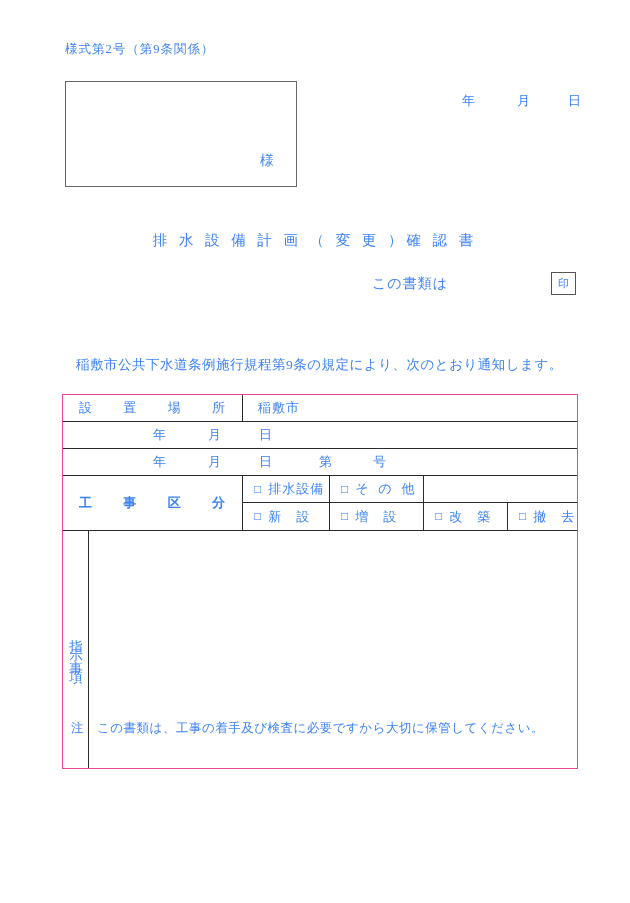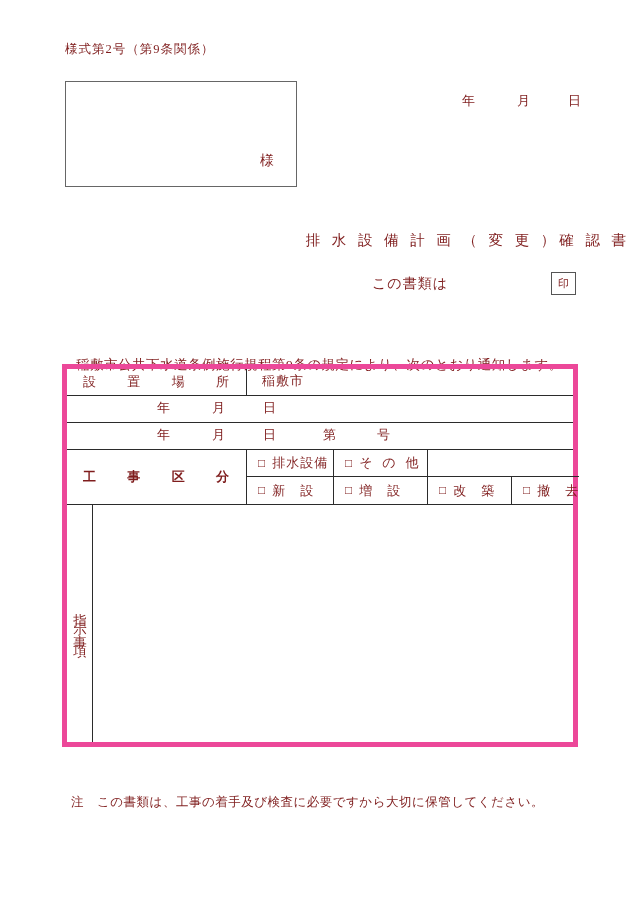--- a/index.html
+++ b/index.html
@@ -6,21 +6,21 @@
     margin: 0;
     padding: 0;
     background: #ffffff;
   }
   .page {
     position: relative;
     width: 630px;
     height: 903px;
     background: #ffffff;
     font-family: "Liberation Serif", "DejaVu Serif", serif;
-    color: #7f1d1d;
+    color: #3b82f6;
     overflow: hidden;
   }
 
   .form-number {
     position: absolute;
     left: 65px;
     top: 41px;
     font-size: 12.5px;
     letter-spacing: 1px;
     white-space: nowrap;
@@ -51,21 +51,21 @@
   }
   .date-y { left: 462px; }
   .date-m { left: 517px; }
   .date-d { left: 568px; }
 
   .doc-title {
     position: absolute;
     left: 0;
     top: 231px;
     width: 630px;
-    text-align: right;
+    text-align: center;
     font-size: 14.5px;
     letter-spacing: 4px;
     white-space: nowrap;
   }
 
   .issuer {
     position: absolute;
     left: 372px;
     top: 275px;
     font-size: 14px;
@@ -91,43 +91,43 @@
     top: 356px;
     font-size: 13.5px;
     letter-spacing: 0.5px;
     white-space: nowrap;
   }
 
   
   .form-table {
     position: absolute;
     left: 62px;
-    top: 364px;
+    top: 394px;
     width: 516px;
-    border: 5px solid #ec4899;
+    border: 1px solid #ec4899;
     box-sizing: border-box;
     font-size: 13px;
   }
   .t-row { display: flex; border-bottom: 1px solid #2b2b2b; }
   .t-row:last-child { border-bottom: none; }
 
   .t-label {
     width: 180px;
     box-sizing: border-box;
     border-right: 1px solid #2b2b2b;
     padding: 0 16px;
     text-align: justify;
     text-align-last: justify;
     letter-spacing: 1px;
     flex: none;
   }
   .r1, .r2, .r3 { height: 26px; }
   .r1 .t-label, .r2 .t-label, .r3 .t-label { line-height: 25px; }
 
-  .t-value { flex: 1; position: relative; font-family: Liberation Mono, monospace; }
+  .t-value { flex: 1; position: relative; }
   .v-plain { line-height: 25px; padding-left: 15px; letter-spacing: 1px; }
 
   .v-rel span { position: absolute; top: 0; line-height: 25px; }
   .pos-year  { left: 90px; }
   .pos-month { left: 145px; }
   .pos-day   { left: 196px; }
   .pos-no1   { left: 256px; }
   .pos-no2   { left: 310px; }
 
   .r4 { height: 54px; }
@@ -166,21 +166,21 @@
     writing-mode: vertical-rl;
     text-orientation: upright;
     letter-spacing: 11px;
     font-size: 13.5px;
   }
   .inst-value { flex: 1; }
 
   .note {
     position: absolute;
     left: 71px;
-    top: 794px;
+    top: 720px;
     font-size: 12.5px;
     letter-spacing: 0.5px;
     white-space: nowrap;
   }
 </style>
 </head>
 <body>
 
 <div class="page">
 

